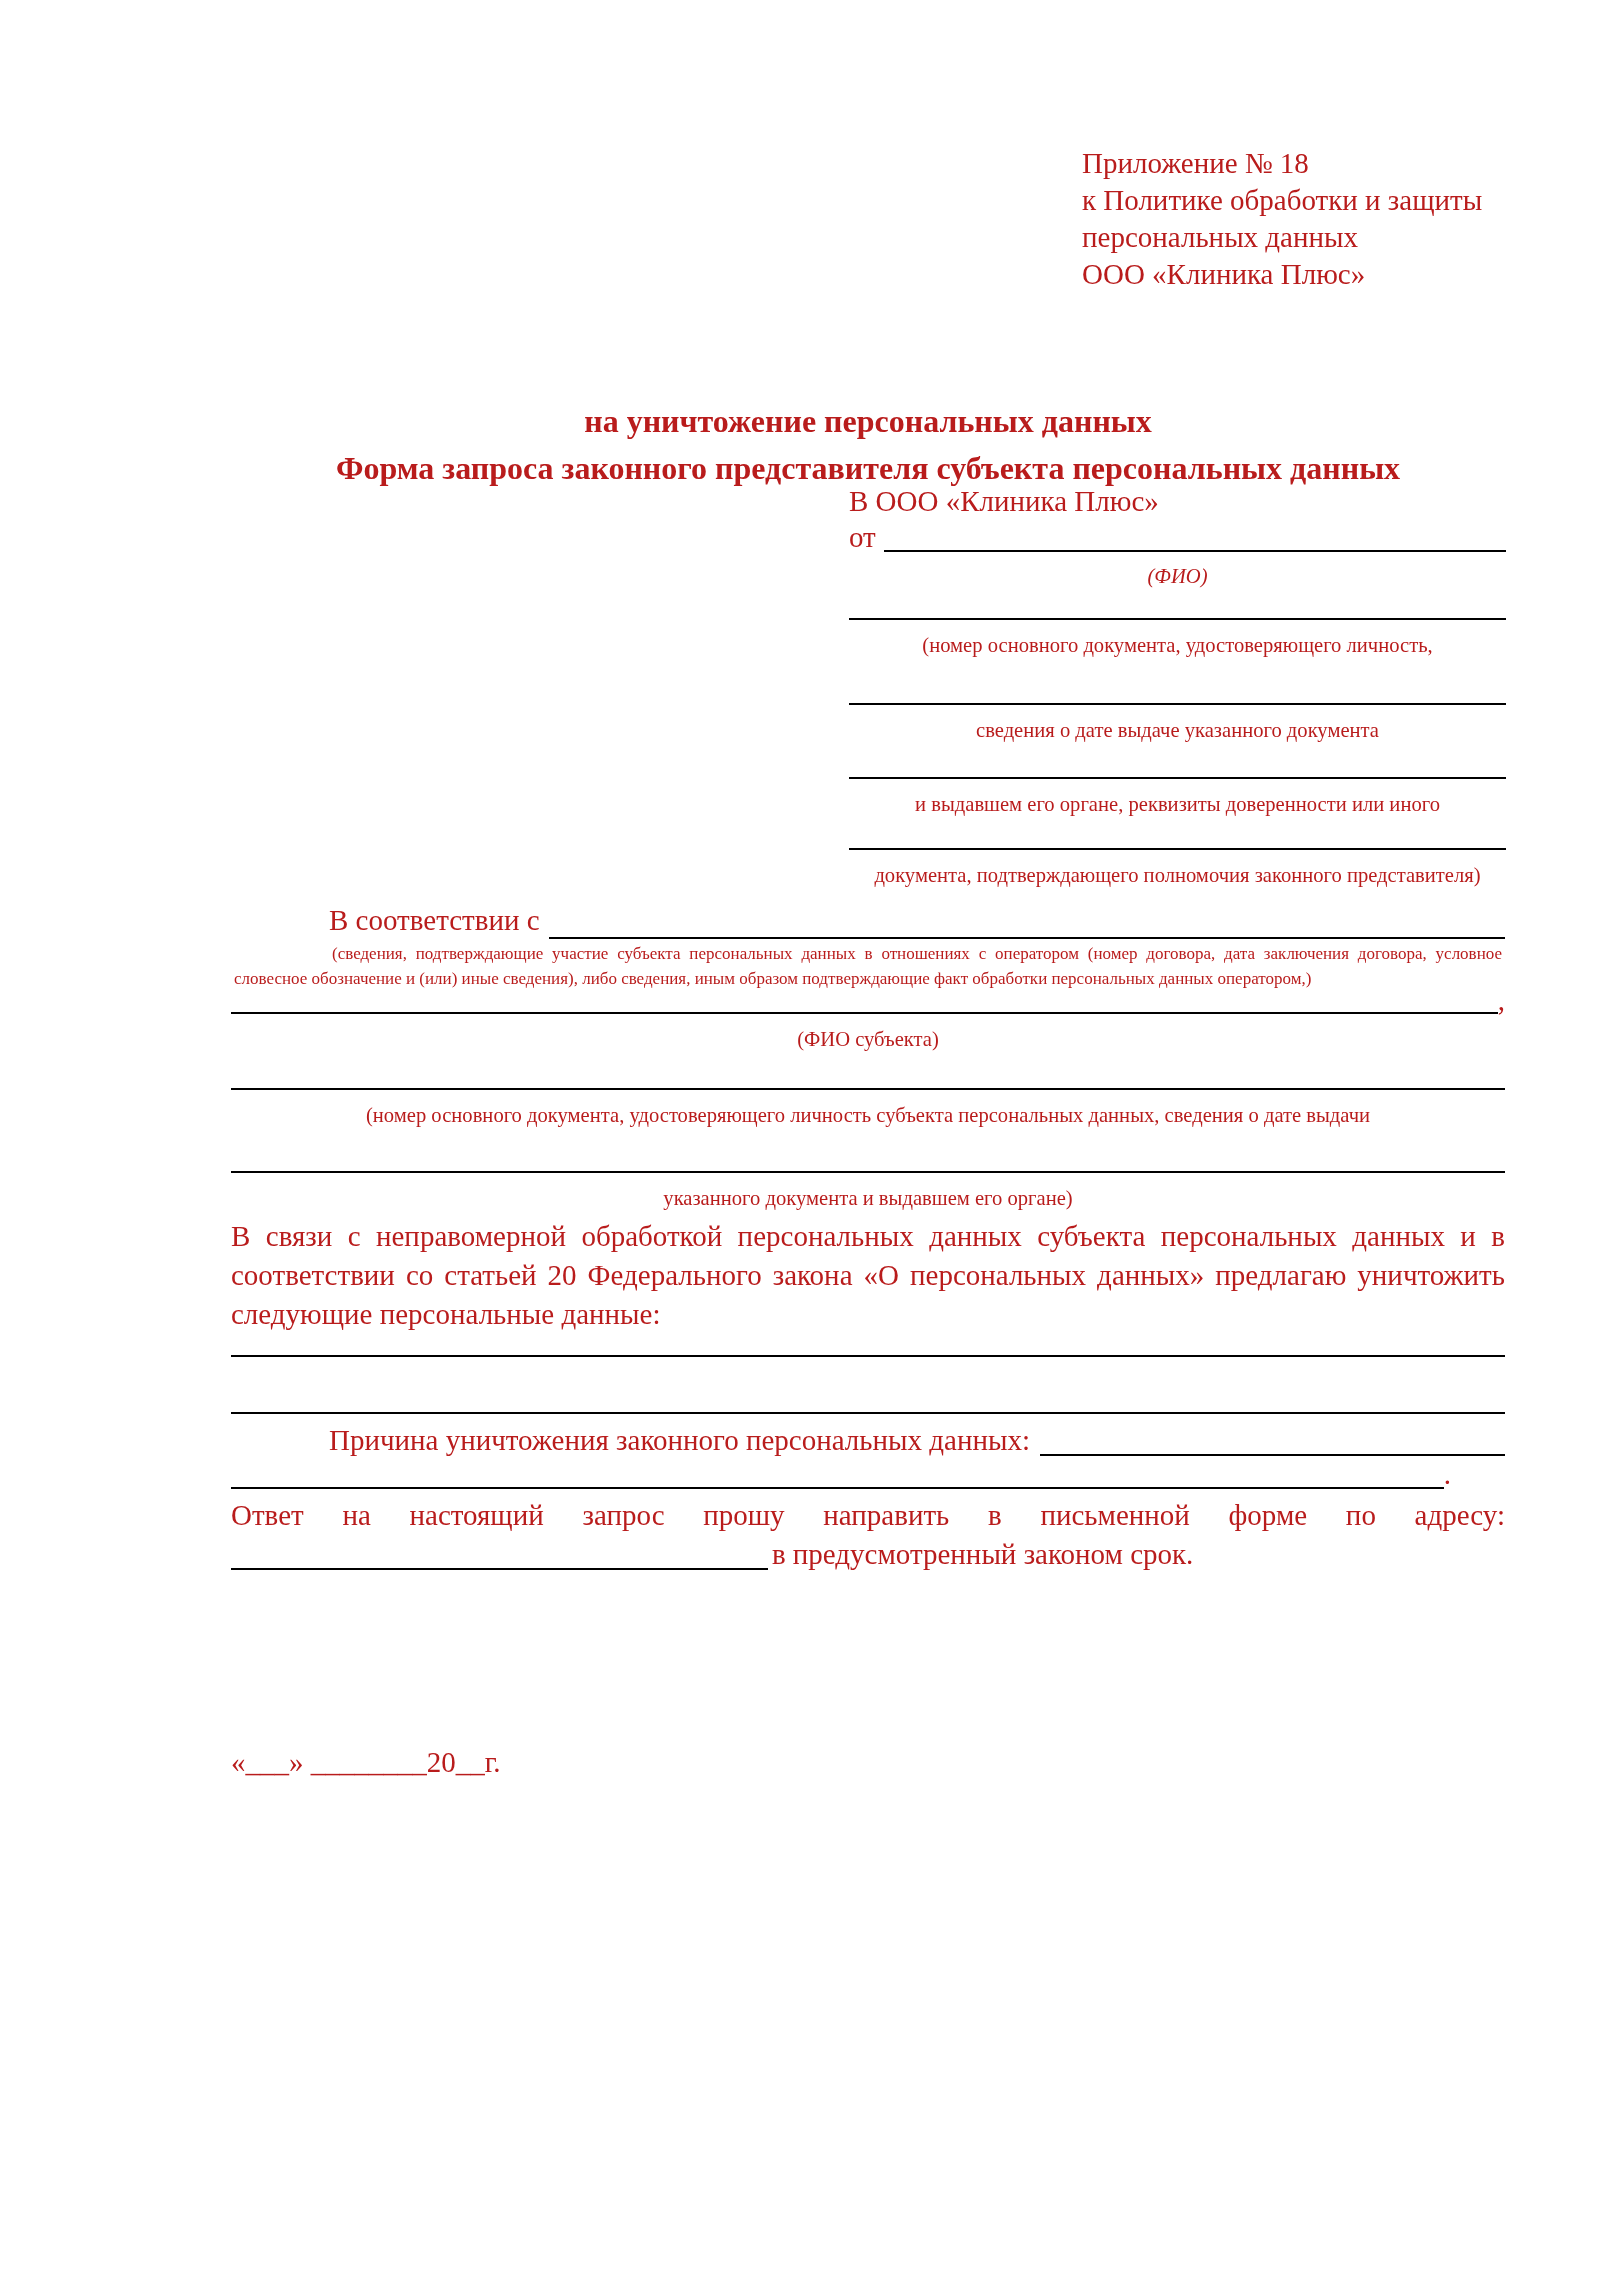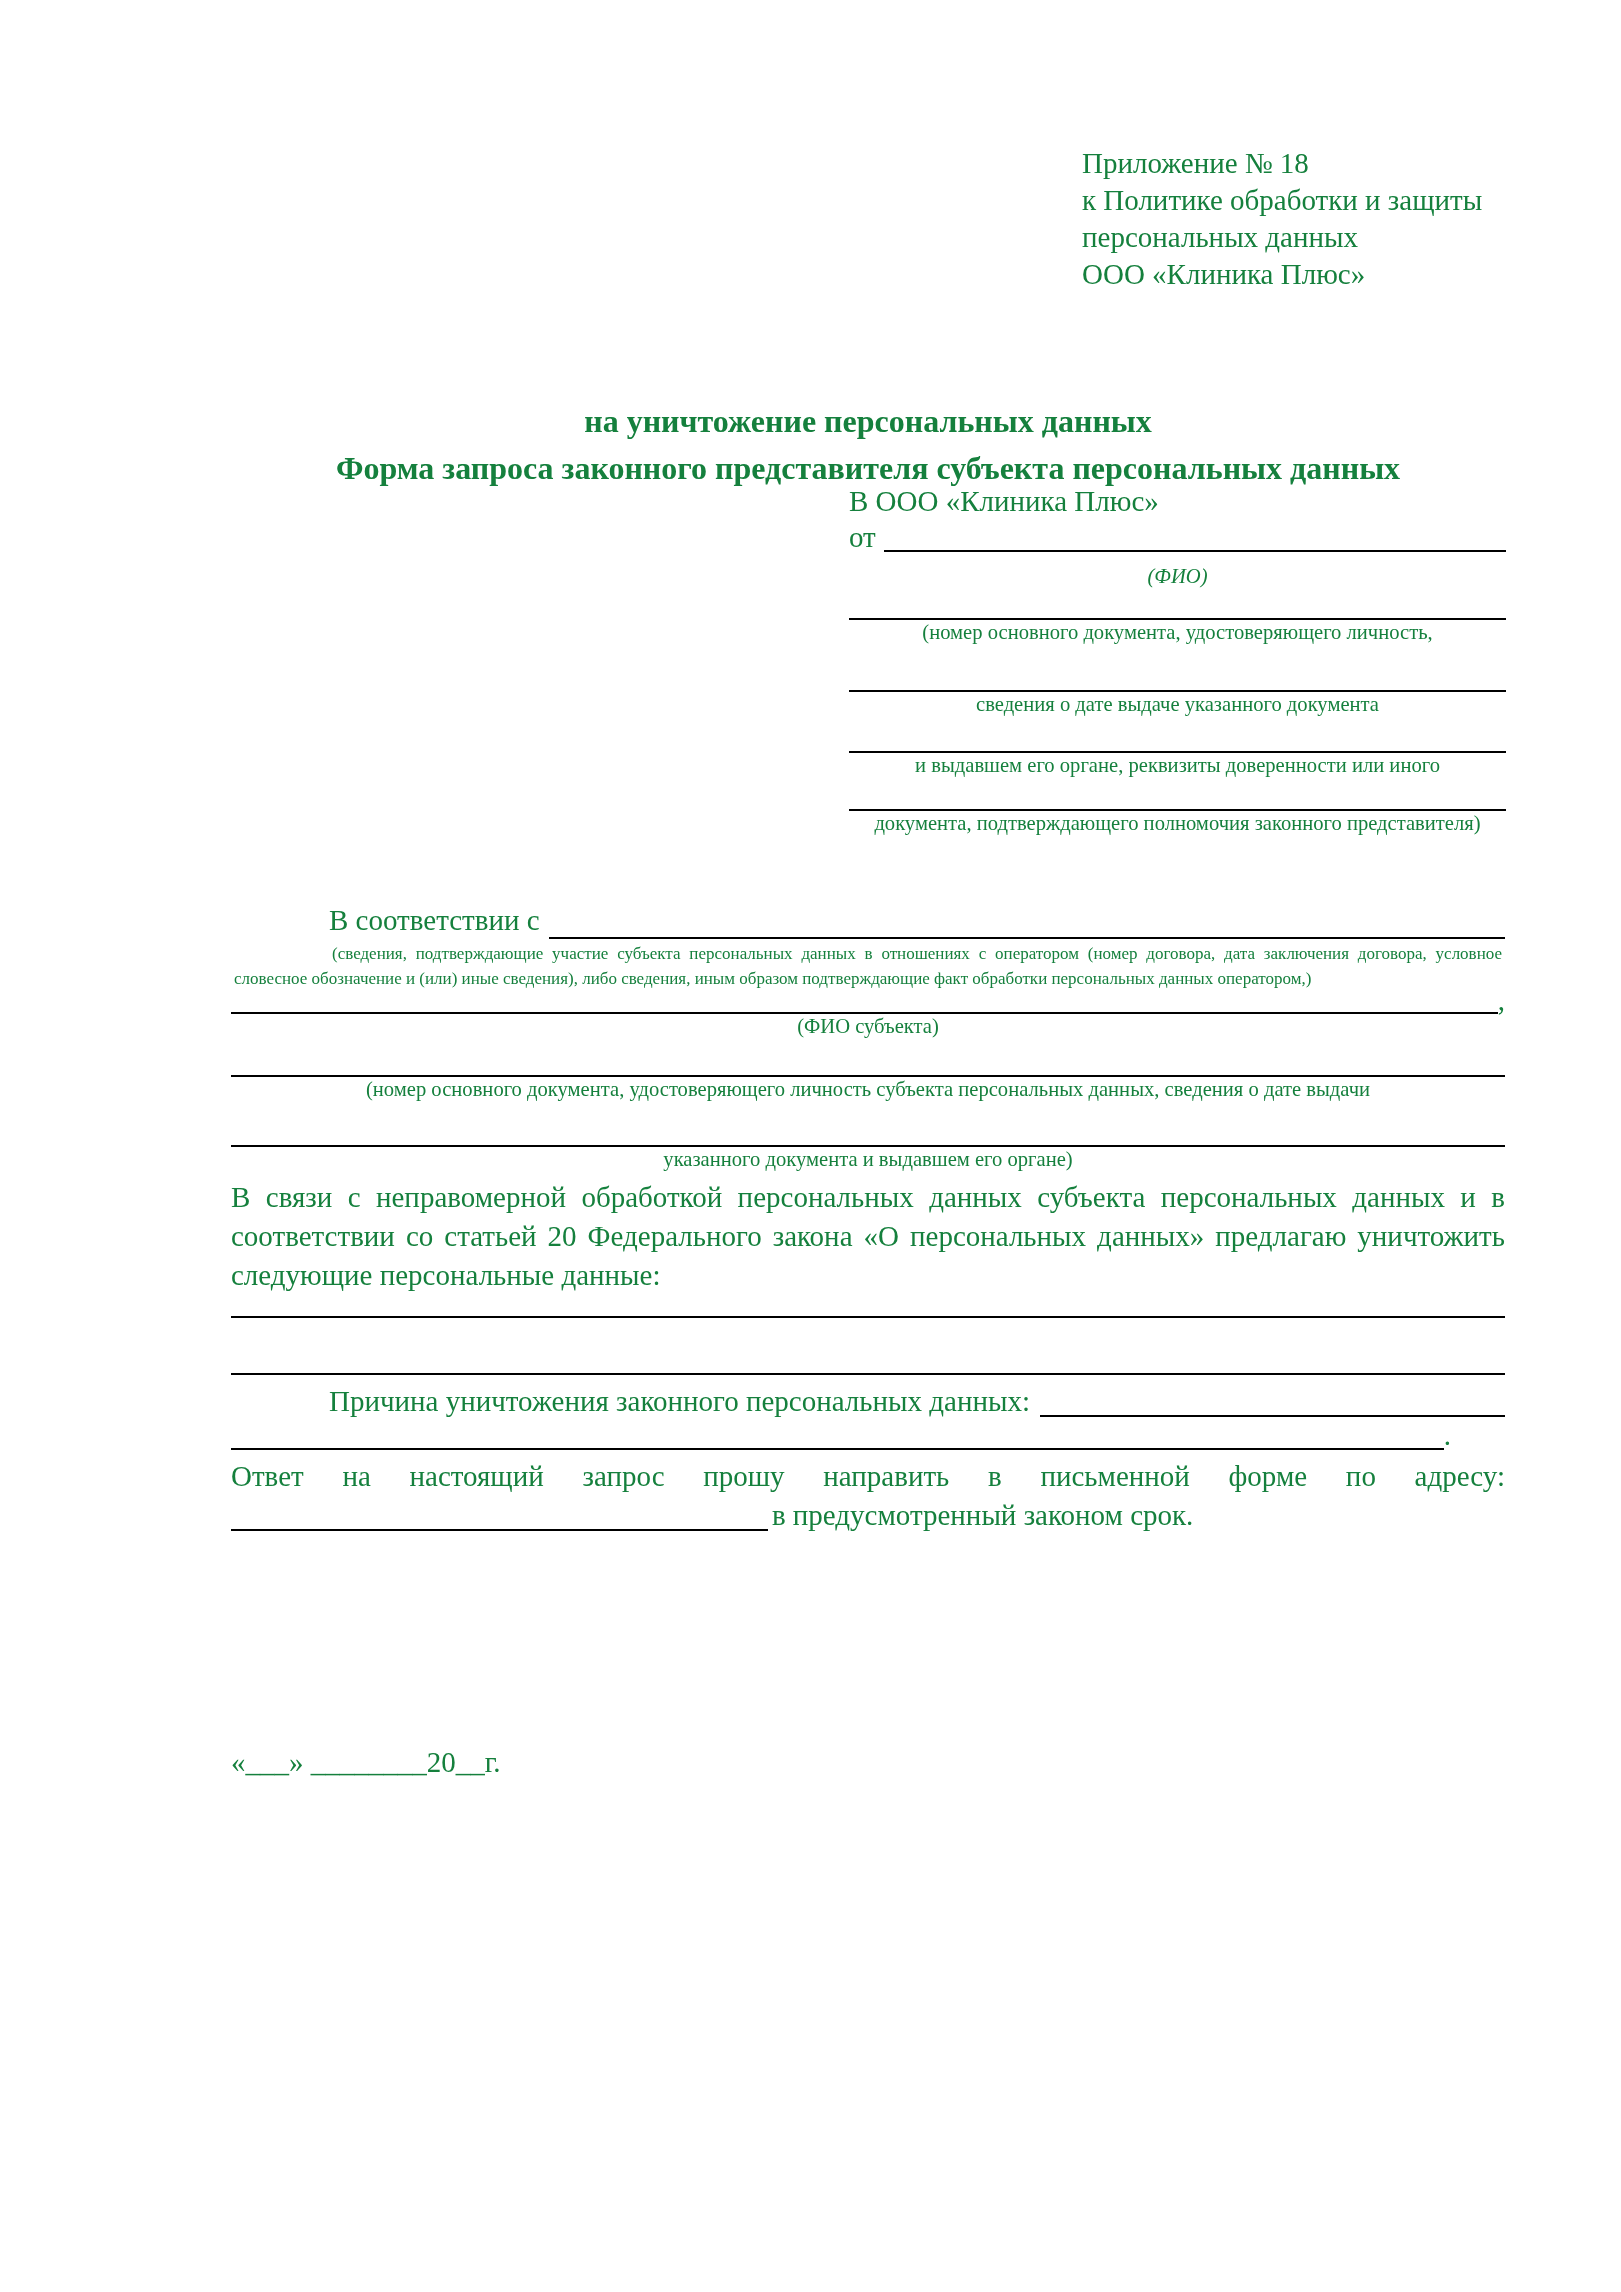--- a/index.html
+++ b/index.html
@@ -1,21 +1,21 @@
 <!DOCTYPE html>
 <html><head>
 <meta charset="utf-8">
 <style>
   html, body { margin: 0; padding: 0; background: #ffffff; }
   .page {
     position: relative;
     width: 1621px;
     height: 2293px;
     background: #ffffff;
-    color: #15803d;
+    color: #b91c1c;
     font-family: "Liberation Serif", "DejaVu Serif", serif;
     overflow: hidden;
   }
 
   
   .appendix {
     position: absolute;
     left: 1082px;
     top: 145px;
     font-size: 29px;
@@ -44,21 +44,21 @@
     font-size: 29px;
   }
   .addr-to { line-height: 43px; }
   .from-row { display: flex; height: 29px; }
   .from-row .from-label { line-height: 29px; }
   .from-row .fill { flex: 1; margin-left: 7.8px; border-bottom: 2.9px solid #000; }
   .cap {
     text-align: center;
     font-size: 20.6px;
     line-height: 21.6px;
-    margin-top: 2px;
+    margin-top: 15px;
   }
   .cap.fio-cap { margin-top: 14px; font-style: italic; }
   .blank { border-bottom: 2.9px solid #000; }
   .ab1 { height: 30px; }
   .ab2 { height: 47px; }
   .ab3 { height: 35px; }
   .ab4 { height: 33px; }
 
   
   .main {

